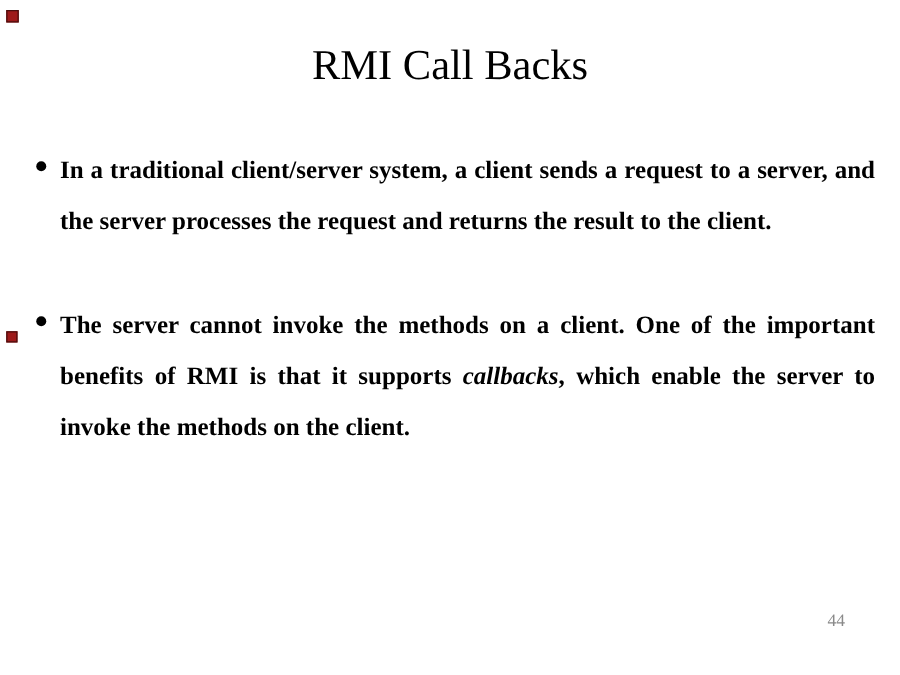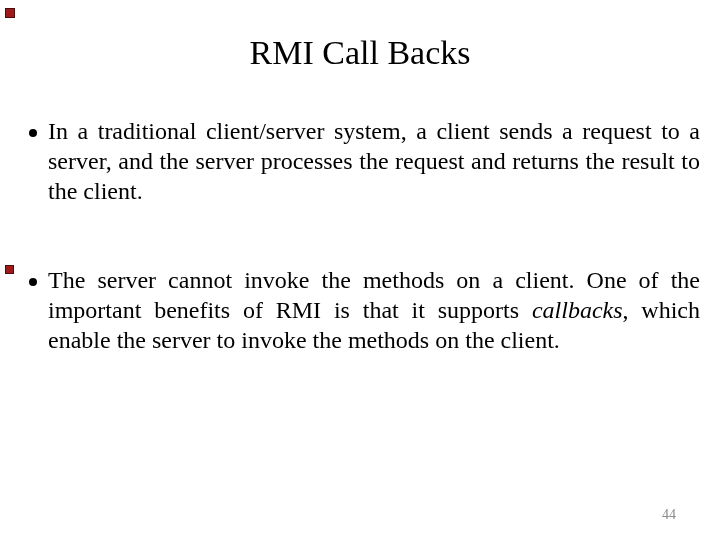--- a/index.html
+++ b/index.html
@@ -31,35 +31,36 @@
     position: absolute;
     top: 116px; left: 28px;
     width: 672px;
     margin: 0; padding: 0;
     list-style: none;
   }
   .bullet-item {
     position: relative;
     padding-left: 20px;
     text-align: justify;
-    font-size: 24px;
-    line-height: 30px;
+    font-size: 20px;
+    line-height: 41px;
+    font-weight: bold;
   }
-  .bullet-item + .bullet-item { margin-top: 59px; }
+  .bullet-item + .bullet-item { margin-top: 42px; }
   .dot {
     position: absolute;
     left: 1px; top: 13px;
     width: 8px; height: 8px;
     border-radius: 50%;
     background: #000000;
   }
   .em { font-style: italic; }
   .page-number {
     position: absolute;
-    right: 44px; bottom: 18px;
+    right: 44px; bottom: 35px;
     font-size: 14px;
     line-height: 1;
     color: var(--pagenum-color, #8a8a8a);
   }
   .sq {
     position: absolute;
     left: 5px;
     background: var(--accent-color, #9e1a1a);
     border: 1px solid #4a0d0d;
   }

